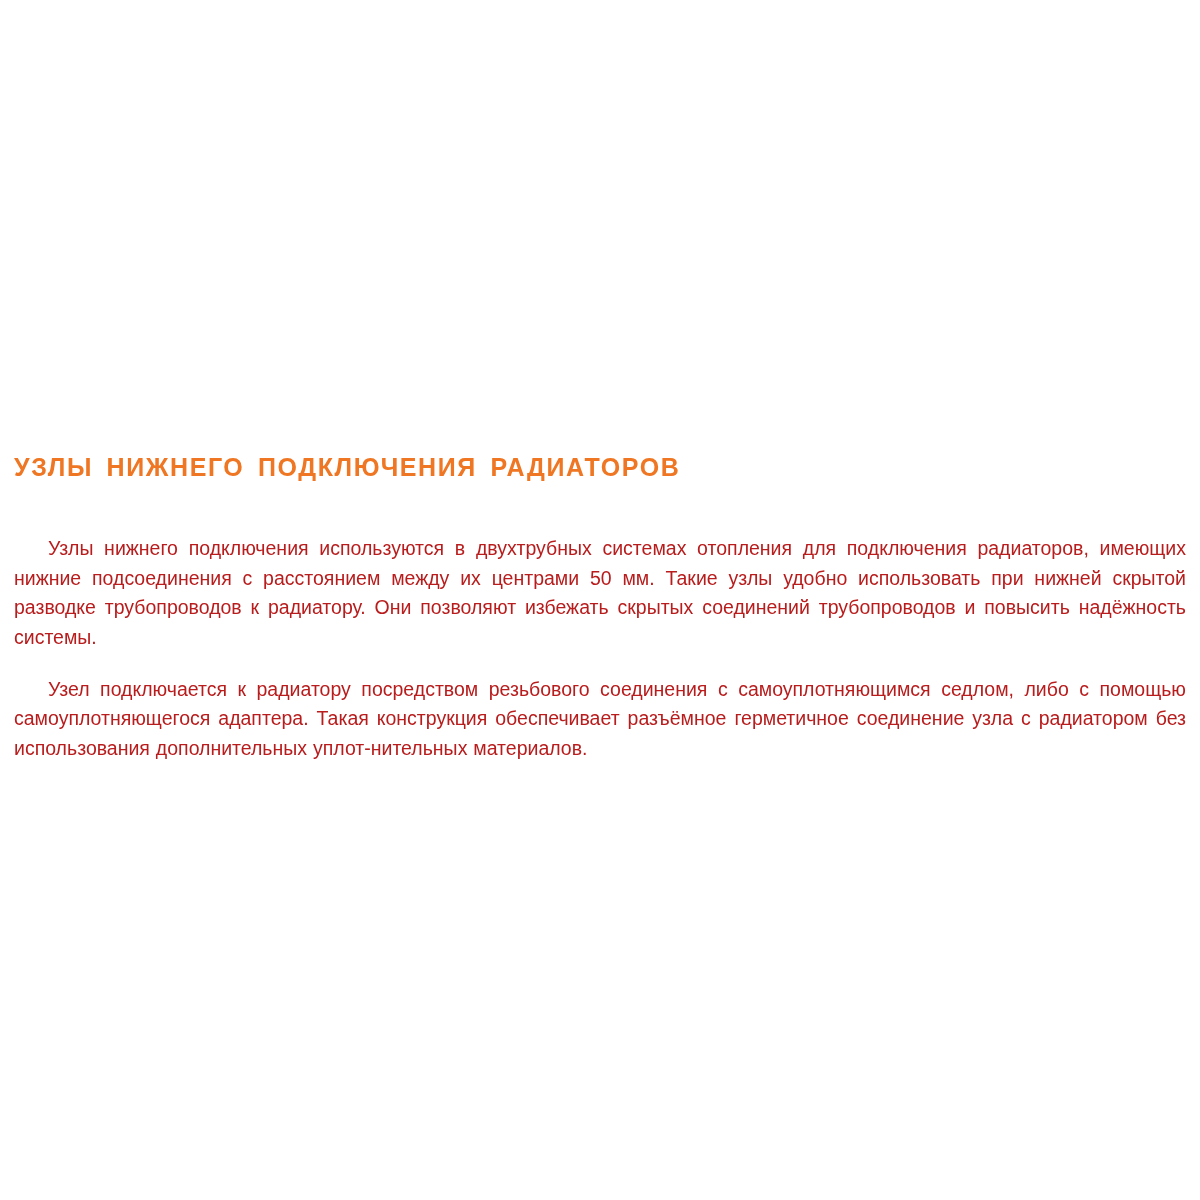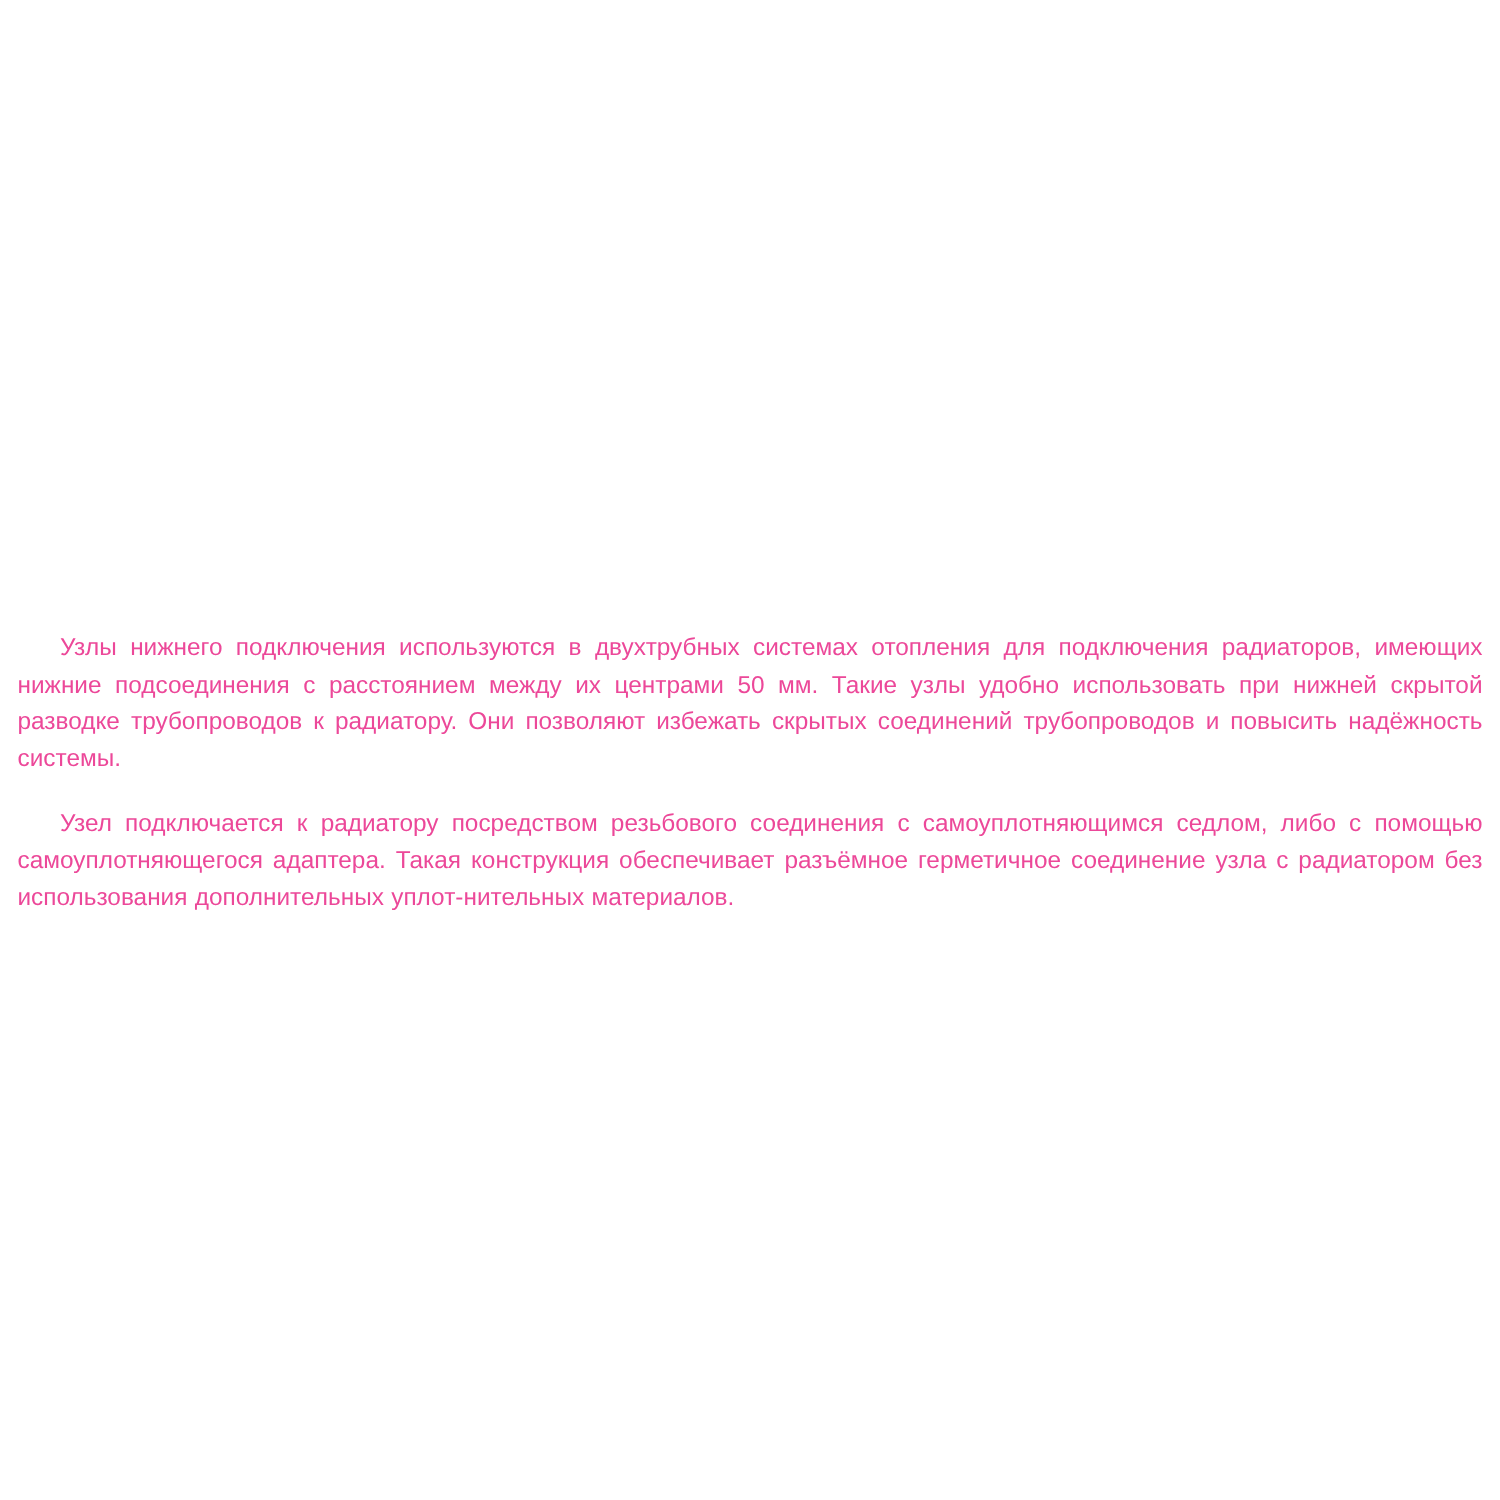--- a/index.html
+++ b/index.html
@@ -33,21 +33,21 @@
     letter-spacing: 1.6px;
     word-spacing: 5px;
     margin: 0 0 0 0;
     line-height: 1.2;
     white-space: nowrap;
   }
   .body-block {
     margin-top: 52px;
   }
   .para {
-    color: #ec4899;
+    color: #b91c1c;
     font-size: 19.5px;
     line-height: 1.52;
     text-align: justify;
     text-justify: inter-word;
     text-indent: 34px;
     margin: 0;
     word-spacing: 0.5px;
   }
   .para + .para {
     margin-top: 22px;
@@ -55,20 +55,21 @@
   .para:last-child {
     text-align: justify;
   }
 </style>
 </head>
 <body>
 
 <div class="page">
   <div class="content">
 
+    <h1 class="doc-title">УЗЛЫ  НИЖНЕГО  ПОДКЛЮЧЕНИЯ  РАДИАТОРОВ</h1>
 
     <div class="body-block">
       <p class="para">Узлы нижнего подключения используются в двухтрубных системах отопления для подключения  радиаторов, имеющих нижние подсоединения с расстоянием между их центрами 50 мм. Такие узлы удобно использовать при нижней скрытой разводке трубопроводов к радиатору.  Они позволяют избежать скрытых соединений трубопроводов и повысить надёжность системы.</p>
       <p class="para">Узел подключается к радиатору посредством  резьбового соединения с самоуплотняющимся седлом, либо с помощью самоуплотняющегося адаптера. Такая конструкция обеспечивает разъёмное герметичное соединение узла с радиатором без использования дополнительных уплот-нительных материалов.</p>
     </div>
 
   </div>
 </div>
 
 </body></html>

